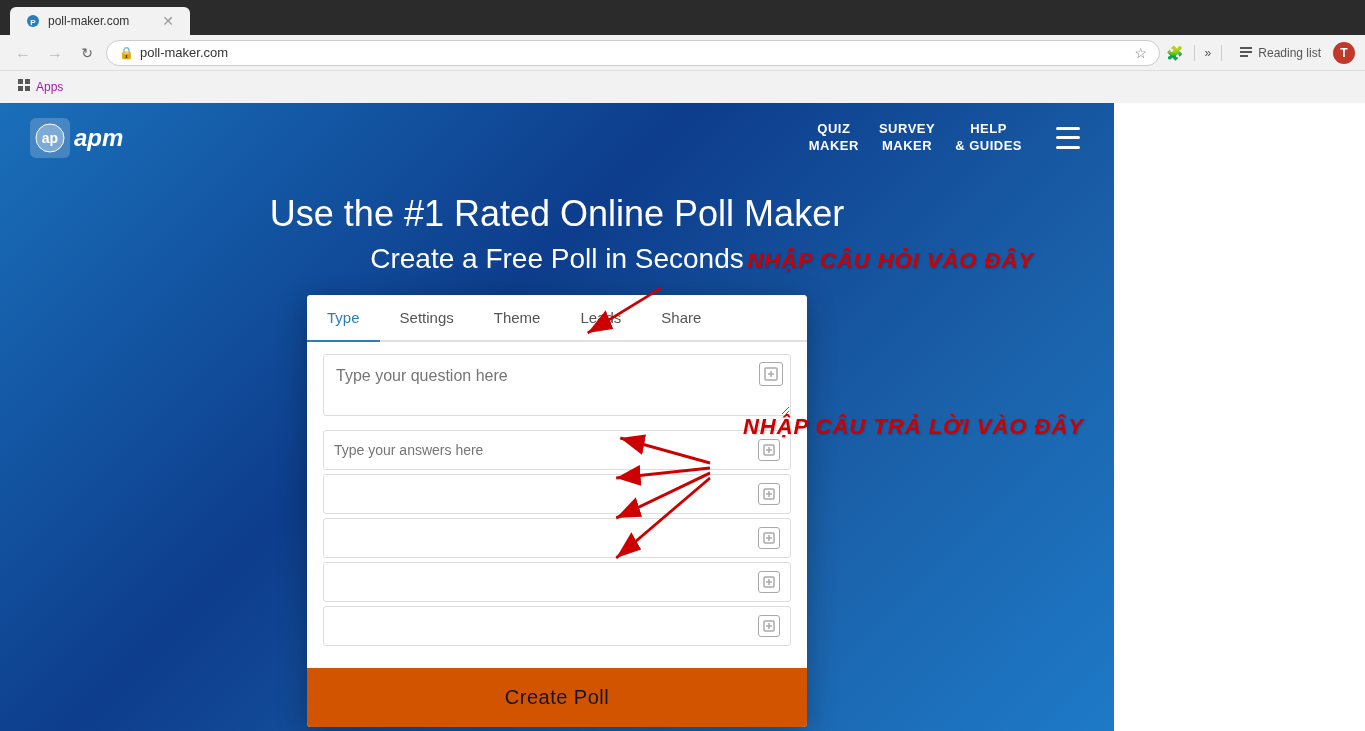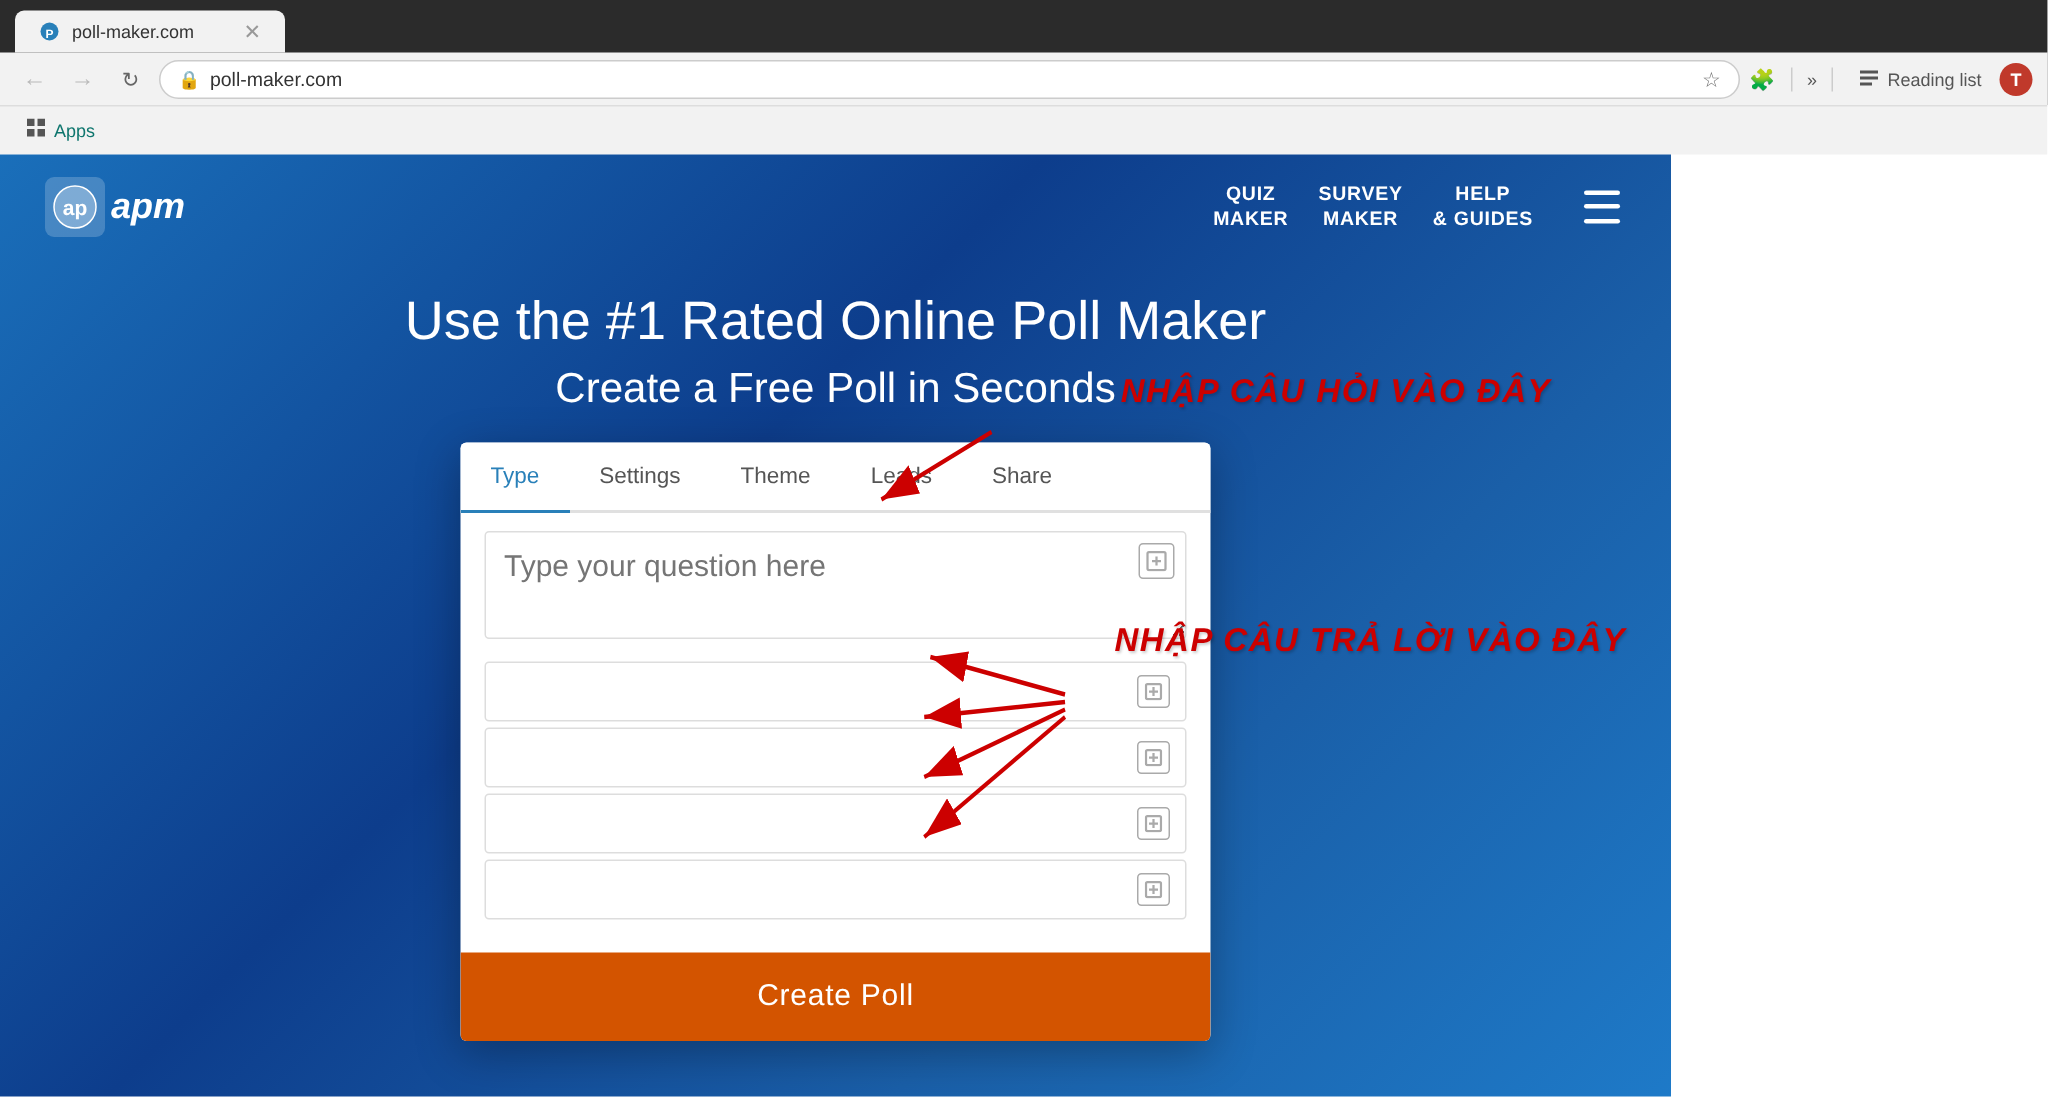--- a/index.html
+++ b/index.html
@@ -91,21 +91,21 @@
     
     .bookmarks-bar {
       height: 28px;
       background: #f2f2f2;
       border-top: 1px solid #ddd;
       display: flex;
       align-items: center;
       padding: 16px 10px;
       gap: 4px;
       font-size: 12px;
-      color: #0f766e;
+      color: #a21caf;
     }
     .bookmark-item {
       display: flex; align-items: center; gap: 4px;
       padding: 2px 8px;
       border-radius: 4px;
       cursor: pointer;
     }
     .apps-grid { font-size: 14px; }
 
     
@@ -227,21 +227,21 @@
     
     .question-area {
       position: relative;
       margin-bottom: 10px;
     }
     .question-textarea {
       width: 100%;
       border: 1px solid #ddd;
       border-radius: 3px;
       padding: 12px 40px 12px 12px;
-      font-size: 20px;
+      font-size: 16px;
       color: #aaa;
       resize: vertical;
       min-height: 60px;
       outline: none;
       font-family: Arial, sans-serif;
     }
     .img-add-btn {
       position: absolute;
       right: 8px; top: 8px;
       width: 24px; height: 24px;
@@ -281,21 +281,21 @@
       border-radius: 3px;
       display: flex; align-items: center; justify-content: center;
       cursor: pointer; color: #aaa;
       font-size: 12px;
     }
 
     
     .create-poll-btn {
       width: 100%;
       background: #d35400;
-      color: #ffffff;
+      color: #0f172a;
       border: none;
       padding: 18px;
       font-size: 20px;
       cursor: pointer;
       font-family: Arial, sans-serif;
       font-weight: 400;
       letter-spacing: 0.5px;
     }
 
     
@@ -436,20 +436,30 @@
           <div class="img-add-btn">
             <svg width="14" height="14" viewBox="0 0 14 14">
               <rect x="1" y="1" width="12" height="12" fill="none" stroke="#aaa" stroke-width="1.5" rx="1"></rect>
               <line x1="7" y1="4" x2="7" y2="10" stroke="#aaa" stroke-width="1.5"></line>
               <line x1="4" y1="7" x2="10" y2="7" stroke="#aaa" stroke-width="1.5"></line>
             </svg>
           </div>
         </div>
 
         <div class="answers-section">
+          <div class="answer-row">
+            <input class="answer-input" type="text" placeholder="Type your answers here" style="">
+            <div class="answer-img-btn">
+              <svg width="12" height="12" viewBox="0 0 12 12">
+                <rect x="1" y="1" width="10" height="10" fill="none" stroke="#aaa" stroke-width="1.5" rx="1"></rect>
+                <line x1="6" y1="3" x2="6" y2="9" stroke="#aaa" stroke-width="1.5"></line>
+                <line x1="3" y1="6" x2="9" y2="6" stroke="#aaa" stroke-width="1.5"></line>
+              </svg>
+            </div>
+          </div>
           <div class="answer-row">
             <input class="answer-input" type="text" placeholder="" style="">
             <div class="answer-img-btn">
               <svg width="12" height="12" viewBox="0 0 12 12">
                 <rect x="1" y="1" width="10" height="10" fill="none" stroke="#aaa" stroke-width="1.5" rx="1"></rect>
                 <line x1="6" y1="3" x2="6" y2="9" stroke="#aaa" stroke-width="1.5"></line>
                 <line x1="3" y1="6" x2="9" y2="6" stroke="#aaa" stroke-width="1.5"></line>
               </svg>
             </div>
           </div>

